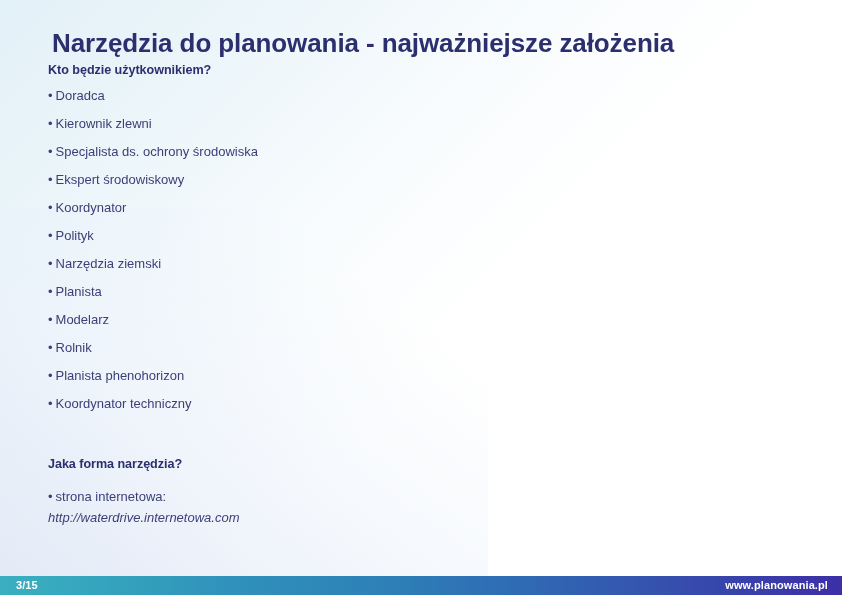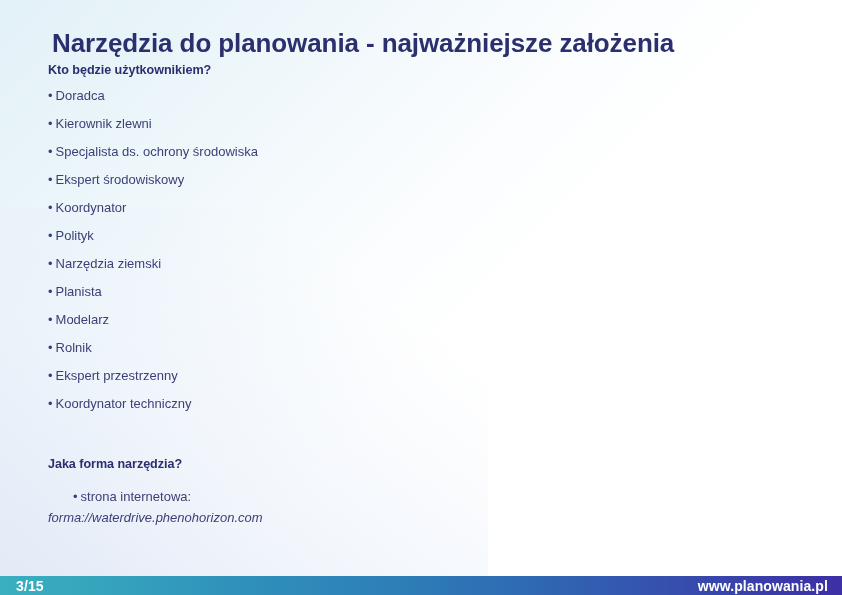--- a/index.html
+++ b/index.html
@@ -100,21 +100,20 @@
 
   .heading-form {
     margin-top: 32px;
   }
 
   .form-list {
     margin-top: 15px;
   }
   .form-list .bullet-item {
     line-height: 21px;
-    margin-left: 25px;
   }
 
   .url-line {
     font-size: 13px;
     font-style: italic;
     color: #3b3f77;
     line-height: 21px;
     white-space: nowrap;
   }
 
@@ -138,21 +137,21 @@
     display: flex;
     align-items: center;
     justify-content: space-between;
     box-sizing: border-box;
     padding: 0 14px 0 16px;
   }
 
   .footer-page,
   .footer-site {
     color: #ffffff;
-    font-size: 14px;
+    font-size: 11px;
     font-weight: bold;
     letter-spacing: 0.1px;
     line-height: 1;
   }
 </style>
 </head>
 <body>
 
 <div class="slide">
 
@@ -187,36 +186,36 @@
       <li class="bullet-item">
         <span class="dot">•</span><span>Planista</span>
       </li>
       <li class="bullet-item">
         <span class="dot">•</span><span>Modelarz</span>
       </li>
       <li class="bullet-item">
         <span class="dot">•</span><span>Rolnik</span>
       </li>
       <li class="bullet-item">
-        <span class="dot">•</span><span>Ekspert przestrzenny</span>
+        <span class="dot">•</span><span>Planista phenohorizon</span>
       </li>
       <li class="bullet-item">
         <span class="dot">•</span><span>Koordynator techniczny</span>
       </li>
     </ul>
 
     <div class="section-heading heading-form">Jaka forma narzędzia?</div>
 
     <ul class="bullet-list form-list">
       <li class="bullet-item">
         <span class="dot">•</span><span>strona internetowa:</span>
       </li>
     </ul>
 
-    <div class="url-line">forma://waterdrive.phenohorizon.com</div>
+    <div class="url-line">http://waterdrive.internetowa.com</div>
 
   </div>
 
   <div class="footer">
     <span class="footer-page">3/15</span>
     <span class="footer-site">www.planowania.pl</span>
   </div>
 
 </div>
 

